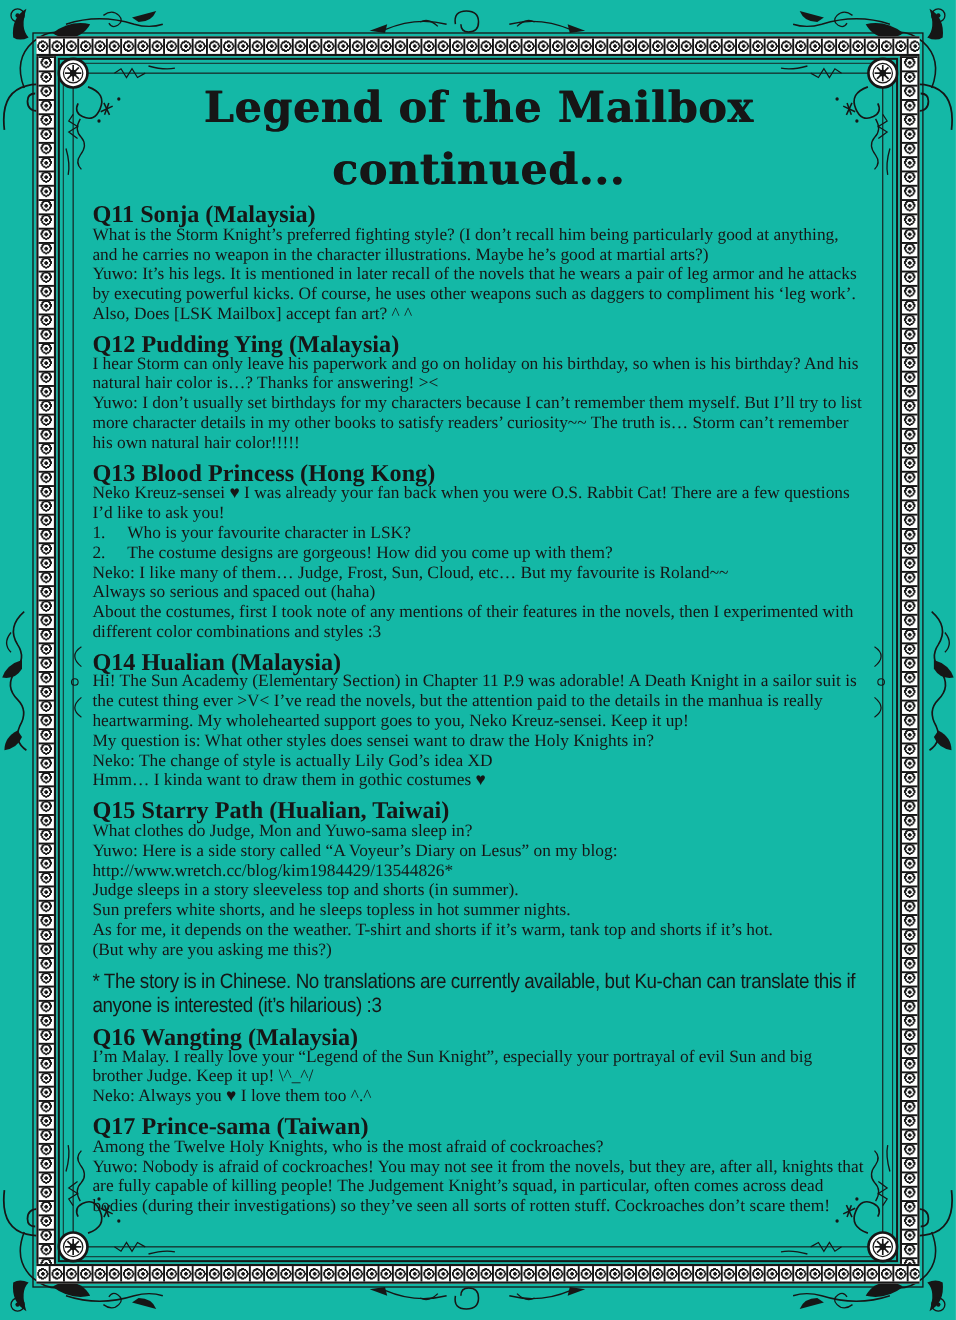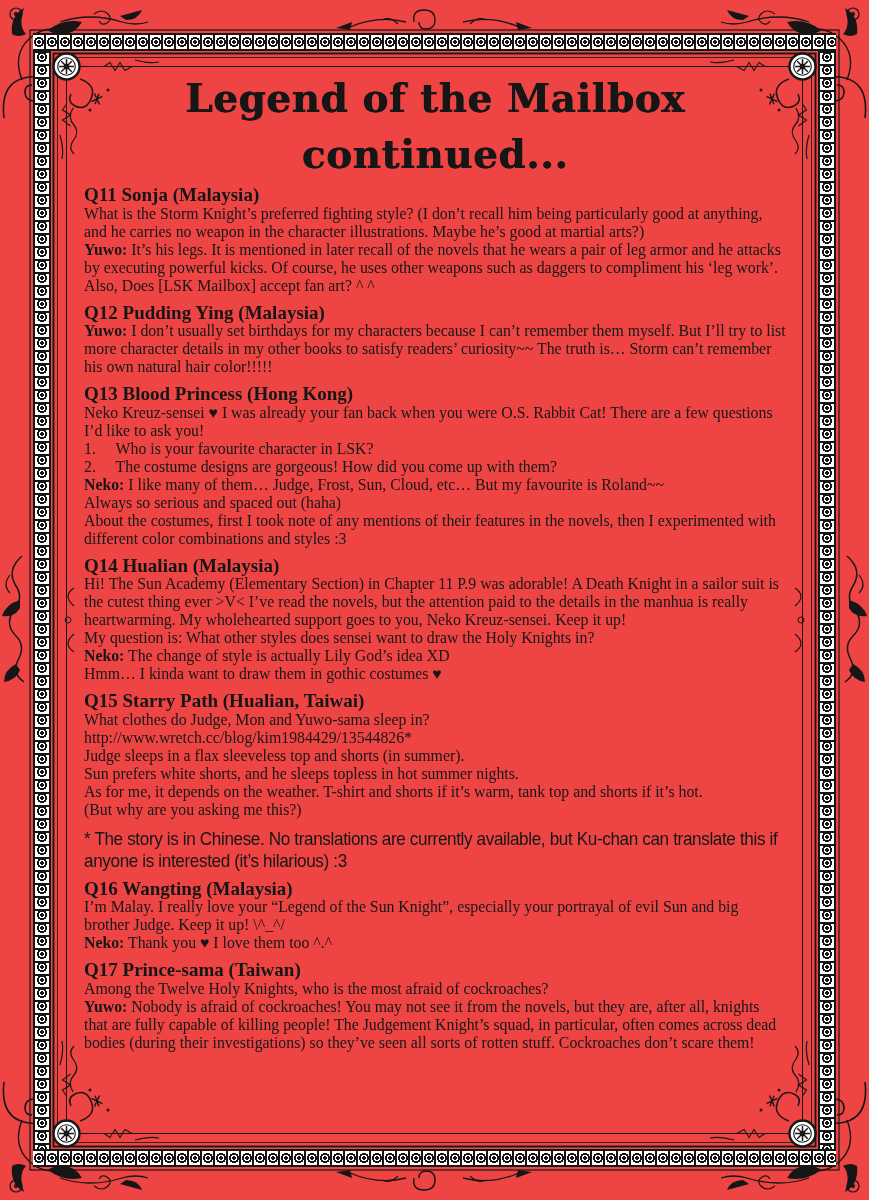--- a/index.html
+++ b/index.html
@@ -1,16 +1,16 @@
 <!DOCTYPE html>
 <html><head>
 <meta charset="utf-8">
 <style>
   html,body{margin:0;padding:0;background:#fff;}
-  .page{position:relative;width:869px;height:1200px;background:#ef4444;overflow:hidden;
+  .page{position:relative;width:869px;height:1200px;background:#14b8a6;overflow:hidden;
         font-family:"Liberation Serif",serif;color:#161616;}
   svg.frame{position:absolute;left:0;top:0;width:869px;height:1200px;pointer-events:none;}
 
   
   .band{position:absolute;background-color:#fff;box-sizing:border-box;}
   .band.h{left:33px;right:33px;height:18px;border-top:2px solid #161616;border-bottom:2px solid #161616;
     background-image:
       radial-gradient(circle at 6px 7px,#161616 0 1.7px,#fff 1.7px 3.3px,#161616 3.3px 5px,rgba(0,0,0,0) 5px),
       repeating-linear-gradient(90deg,rgba(0,0,0,0) 0 11.4px,#161616 11.4px 13px);
     background-size:13px 14px,13px 14px;}
@@ -21,23 +21,23 @@
       repeating-linear-gradient(0deg,rgba(0,0,0,0) 0 11.4px,#161616 11.4px 13px);
     background-size:14px 13px,14px 13px;}
   .band.lft{left:33px;} .band.rgt{right:33px;}
 
   .content{position:absolute;left:84px;top:68px;width:702px;}
   .title{text-align:center;font-family:"DejaVu Serif",serif;font-weight:bold;
          font-size:39px;line-height:56px;letter-spacing:0.5px;
          text-shadow:0.6px 0 #161616;margin:2px 0 4px 0;}
   .qa-list{margin-top:4px;}
   .qa-block{margin-bottom:9px;}
-  .qa-heading{font-weight:bold;font-size:19px;line-height:18.5px;}
+  .qa-heading{font-weight:bold;font-size:22px;line-height:18.5px;}
   .qa-line{font-size:15.8px;line-height:18px;}
-  .qa-line .b{font-weight:bold;}
+  .qa-line .b{font-weight:normal;}
   .note-block{font-family:"Liberation Sans",sans-serif;font-size:19px;line-height:22px;
               letter-spacing:-0.4px;width:111%;transform:scaleX(0.9);transform-origin:left center;
               margin:6px 0 8px 0;}
   .note-block .qa-line{font-size:19px;line-height:22px;}
 </style>
 </head>
 <body>
 
 <div class="page">
 
@@ -135,20 +135,21 @@
     <div class="title">Legend of the Mailbox continued...</div>
     <div class="qa-list">
         <div class="qa-block">
           <div class="qa-heading">Q11 Sonja (Malaysia)</div>
           <div class="qa-line"><span>What is the Storm Knight’s preferred fighting style? (I don’t recall him being particularly good at anything, and he carries no weapon in the character illustrations. Maybe he’s good at martial arts?)</span></div>
           <div class="qa-line"><span class="b">Yuwo:</span><span> It’s his legs. It is mentioned in later recall of the novels that he wears a pair of leg armor and he attacks by executing powerful kicks. Of course, he uses other weapons such as daggers to compliment his ‘leg work’.</span></div>
           <div class="qa-line"><span>Also, Does [LSK Mailbox] accept fan art? ^ ^</span></div>
         </div>
         <div class="qa-block">
           <div class="qa-heading">Q12 Pudding Ying (Malaysia)</div>
+          <div class="qa-line"><span>I hear Storm can only leave his paperwork and go on holiday on his birthday, so when is his birthday? And his natural hair color is…? Thanks for answering! &gt;&lt;</span></div>
           <div class="qa-line"><span class="b">Yuwo:</span><span> I don’t usually set birthdays for my characters because I can’t remember them myself. But I’ll try to list more character details in my other books to satisfy readers’ curiosity~~ The truth is… Storm can’t remember his own natural hair color!!!!!</span></div>
         </div>
         <div class="qa-block">
           <div class="qa-heading">Q13 Blood Princess (Hong Kong)</div>
           <div class="qa-line"><span>Neko Kreuz-sensei ♥ I was already your fan back when you were O.S. Rabbit Cat! There are a few questions I’d like to ask you!</span></div>
           <div class="qa-line"><span>1.&nbsp;&nbsp;&nbsp;&nbsp;&nbsp;Who is your favourite character in LSK?</span></div>
           <div class="qa-line"><span>2.&nbsp;&nbsp;&nbsp;&nbsp;&nbsp;The costume designs are gorgeous! How did you come up with them?</span></div>
           <div class="qa-line"><span class="b">Neko:</span><span> I like many of them… Judge, Frost, Sun, Cloud, etc… But my favourite is Roland~~</span></div>
           <div class="qa-line"><span>Always so serious and spaced out (haha)</span></div>
           <div class="qa-line"><span>About the costumes, first I took note of any mentions of their features in the novels, then I experimented with different color combinations and styles :3</span></div>
@@ -156,33 +157,34 @@
         <div class="qa-block">
           <div class="qa-heading">Q14 Hualian (Malaysia)</div>
           <div class="qa-line"><span>Hi! The Sun Academy (Elementary Section) in Chapter 11 P.9 was adorable! A Death Knight in a sailor suit is the cutest thing ever &gt;V&lt; I’ve read the novels, but the attention paid to the details in the manhua is really heartwarming. My wholehearted support goes to you, Neko Kreuz-sensei. Keep it up!</span></div>
           <div class="qa-line"><span>My question is: What other styles does sensei want to draw the Holy Knights in?</span></div>
           <div class="qa-line"><span class="b">Neko:</span><span> The change of style is actually Lily God’s idea XD</span></div>
           <div class="qa-line"><span>Hmm… I kinda want to draw them in gothic costumes ♥</span></div>
         </div>
         <div class="qa-block">
           <div class="qa-heading">Q15 Starry Path (Hualian, Taiwai)</div>
           <div class="qa-line"><span>What clothes do Judge, Mon and Yuwo-sama sleep in?</span></div>
+          <div class="qa-line"><span class="b">Yuwo:</span><span> Here is a side story called “A Voyeur’s Diary on Lesus” on my blog:</span></div>
           <div class="qa-line"><span>http://www.wretch.cc/blog/kim1984429/13544826*</span></div>
-          <div class="qa-line"><span>Judge sleeps in a flax sleeveless top and shorts (in summer).</span></div>
+          <div class="qa-line"><span>Judge sleeps in a story sleeveless top and shorts (in summer).</span></div>
           <div class="qa-line"><span>Sun prefers white shorts, and he sleeps topless in hot summer nights.</span></div>
           <div class="qa-line"><span>As for me, it depends on the weather. T-shirt and shorts if it’s warm, tank top and shorts if it’s hot.</span></div>
           <div class="qa-line"><span>(But why are you asking me this?)</span></div>
         </div>
         <div class="note-block">
           <div class="qa-line"><span>* The story is in Chinese. No translations are currently available, but Ku-chan can translate this if anyone is interested (it’s hilarious) :3</span></div>
         </div>
         <div class="qa-block">
           <div class="qa-heading">Q16 Wangting (Malaysia)</div>
           <div class="qa-line"><span>I’m Malay. I really love your “Legend of the Sun Knight”, especially your portrayal of evil Sun and big brother Judge. Keep it up! \^_^/</span></div>
-          <div class="qa-line"><span class="b">Neko:</span><span> Thank you ♥ I love them too ^.^</span></div>
+          <div class="qa-line"><span class="b">Neko:</span><span> Always you ♥ I love them too ^.^</span></div>
         </div>
         <div class="qa-block">
           <div class="qa-heading">Q17 Prince-sama (Taiwan)</div>
           <div class="qa-line"><span>Among the Twelve Holy Knights, who is the most afraid of cockroaches?</span></div>
           <div class="qa-line"><span class="b">Yuwo:</span><span> Nobody is afraid of cockroaches! You may not see it from the novels, but they are, after all, knights that are fully capable of killing people! The Judgement Knight’s squad, in particular, often comes across dead bodies (during their investigations) so they’ve seen all sorts of rotten stuff. Cockroaches don’t scare them!</span></div>
         </div>
       </div>
   </div>
 
 </div>

